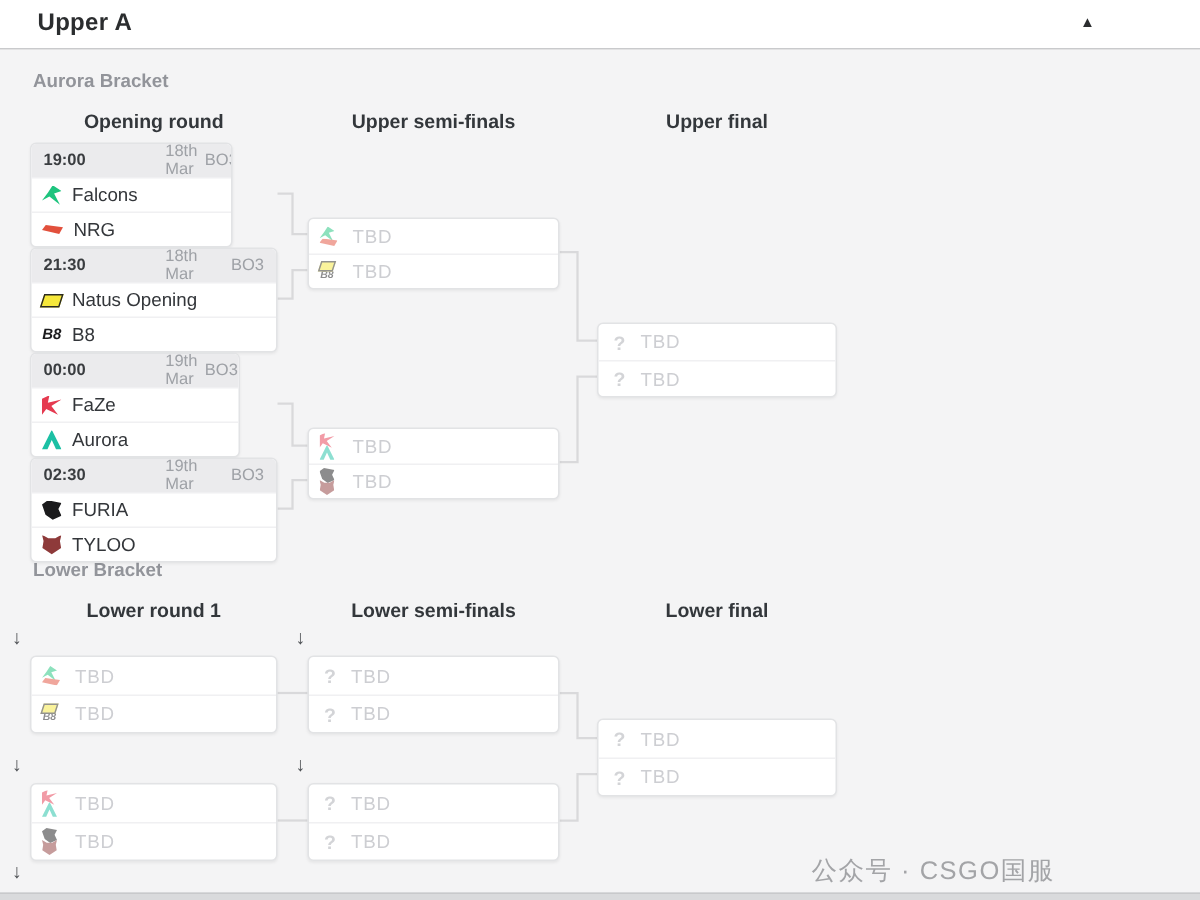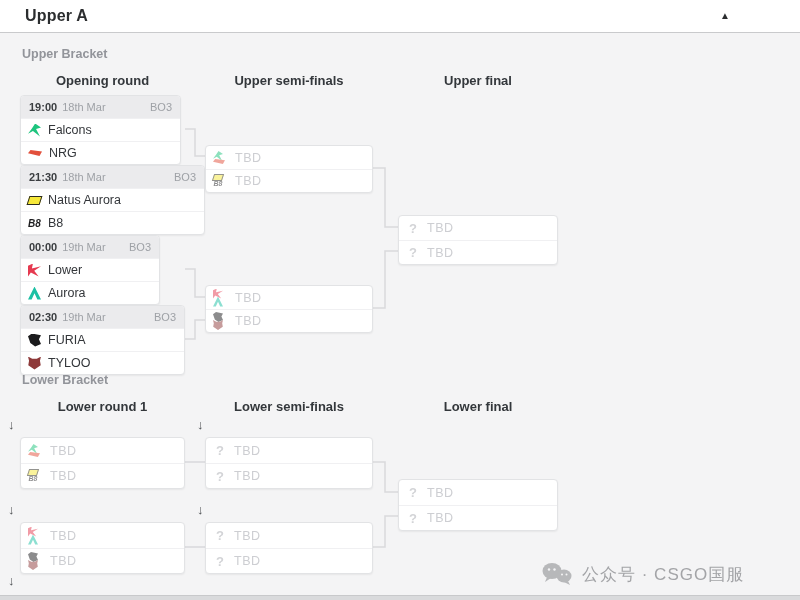--- a/index.html
+++ b/index.html
@@ -21,21 +21,21 @@
 
   
   svg.wires { position:absolute; left:0; top:0; z-index:1; }
 
   
   .card { position:absolute; background:#fff; border:1px solid #e2e3e5;
     border-radius:4px; box-shadow:0 1px 2px rgba(0,0,0,.06); z-index:2; overflow:hidden; }
   .mhead { height:22px; background:#ebebed; display:flex; align-items:center;
     gap:5px; padding:0 8px; font-size:11px; }
   .mtime { font-weight:bold; color:#3a3d40; }
-  .mdate { color:#9ea1a6; }
+  .mdate { color:#9ea1a6;margin-left:48px; }
   .mbo { margin-left:auto; color:#9ea1a6; }
   .trow { height:23px; display:flex; align-items:center; gap:7px; padding:0 7px;
     border-top:1px solid #f0f0f2; font-size:12.5px; color:#33363a; cursor:pointer; }
   .card > .trow:first-child { border-top:none; }
   .lb .trow { height:25px; }
   .fin .trow { height:24px; }
   .tname { white-space:nowrap; }
   .tbd { color:#cdced2; letter-spacing:.5px; }
   .qmark { width:14px; text-align:center; color:#d3d4d7; font-weight:bold; font-size:13px; }
 
@@ -56,21 +56,21 @@
   .logo.mini { width:10px; height:10px; margin:-1px 0; }
   .mini.s-nrg { width:12px; height:5px; }
   .mini.s-navi { height:7px; border-width:1px; }
   .mini.s-b8 { font-size:7px; line-height:9px; }
 
   
   .darrow { position:absolute; z-index:2; font-size:13px; font-weight:bold; color:#4d5054; }
 
   
   .watermark { position:absolute; left:541px; top:560px; height:28px;
-    display:flex; align-items:center; gap:9px; z-index:2; }
+    display:flex; align-items:center; gap:9px; z-index:2;flex-direction:column; }
   .wm-text { font-size:17px; color:#a3a4a7; letter-spacing:1px; }
 
   
   .bottombar { position:absolute; left:0; bottom:0; width:800px; height:5px;
     background:#d9dadc; border-top:1px solid #c8c9cb; z-index:3; }
 </style>
 </head>
 <body>
 
 <div id="app">
@@ -88,66 +88,66 @@
       <path d="M185 339 H195 V320 H205"></path>
       <path d="M373 168 H385 V227 H398"></path>
       <path d="M373 308 H385 V251 H398"></path>
       <path d="M185 462 H205"></path>
       <path d="M185 547 H205"></path>
       <path d="M373 462 H385 V492 H398"></path>
       <path d="M373 547 H385 V516 H398"></path>
     </g>
   </svg>
 
-  <div class="sec-label" style="left:22px;top:47px">Upper Bracket</div>
+  <div class="sec-label" style="left:22px;top:47px">Aurora Bracket</div>
   <div class="col-head" style="left:20px;top:73px;width:165px">Opening round</div>
   <div class="col-head" style="left:205px;top:73px;width:168px">Upper semi-finals</div>
   <div class="col-head" style="left:398px;top:73px;width:160px">Upper final</div>
 
-  <div class="card" style="left:20px;top:95px;width:161px">
+  <div class="card" style="left:20px;top:95px;width:135px">
     <div class="mhead">
       <span class="mtime">19:00</span>
       <span class="mdate">18th Mar</span>
       <span class="mbo">BO3</span>
     </div>
     <div class="trow">
       <span class="logo s-falcons" style="background: rgb(30, 196, 126);"></span>
       <span class="tname">Falcons</span>
     </div>
     <div class="trow">
       <span class="logo s-nrg" style="background: rgb(226, 80, 60);"></span>
       <span class="tname">NRG</span>
     </div>
   </div>
 
-  <div class="card" style="left:20px;top:165px;width:185px">
+  <div class="card" style="left:20px;top:165px;width:165px">
     <div class="mhead">
       <span class="mtime">21:30</span>
       <span class="mdate">18th Mar</span>
       <span class="mbo">BO3</span>
     </div>
     <div class="trow">
       <span class="logo s-navi" style="background: rgb(246, 232, 58);"></span>
-      <span class="tname">Natus Aurora</span>
+      <span class="tname">Natus Opening</span>
     </div>
     <div class="trow">
       <span class="logo s-b8" style="color: rgb(28, 28, 30);">B8</span>
       <span class="tname">B8</span>
     </div>
   </div>
 
   <div class="card" style="left:20px;top:235px;width:140px">
     <div class="mhead">
       <span class="mtime">00:00</span>
       <span class="mdate">19th Mar</span>
       <span class="mbo">BO3</span>
     </div>
     <div class="trow">
       <span class="logo s-faze" style="background: rgb(229, 58, 80);"></span>
-      <span class="tname">Lower</span>
+      <span class="tname">FaZe</span>
     </div>
     <div class="trow">
       <span class="logo s-aurora" style="background: rgb(28, 192, 164);"></span>
       <span class="tname">Aurora</span>
     </div>
   </div>
 
   <div class="card" style="left:20px;top:305px;width:165px">
     <div class="mhead">
       <span class="mtime">02:30</span>

